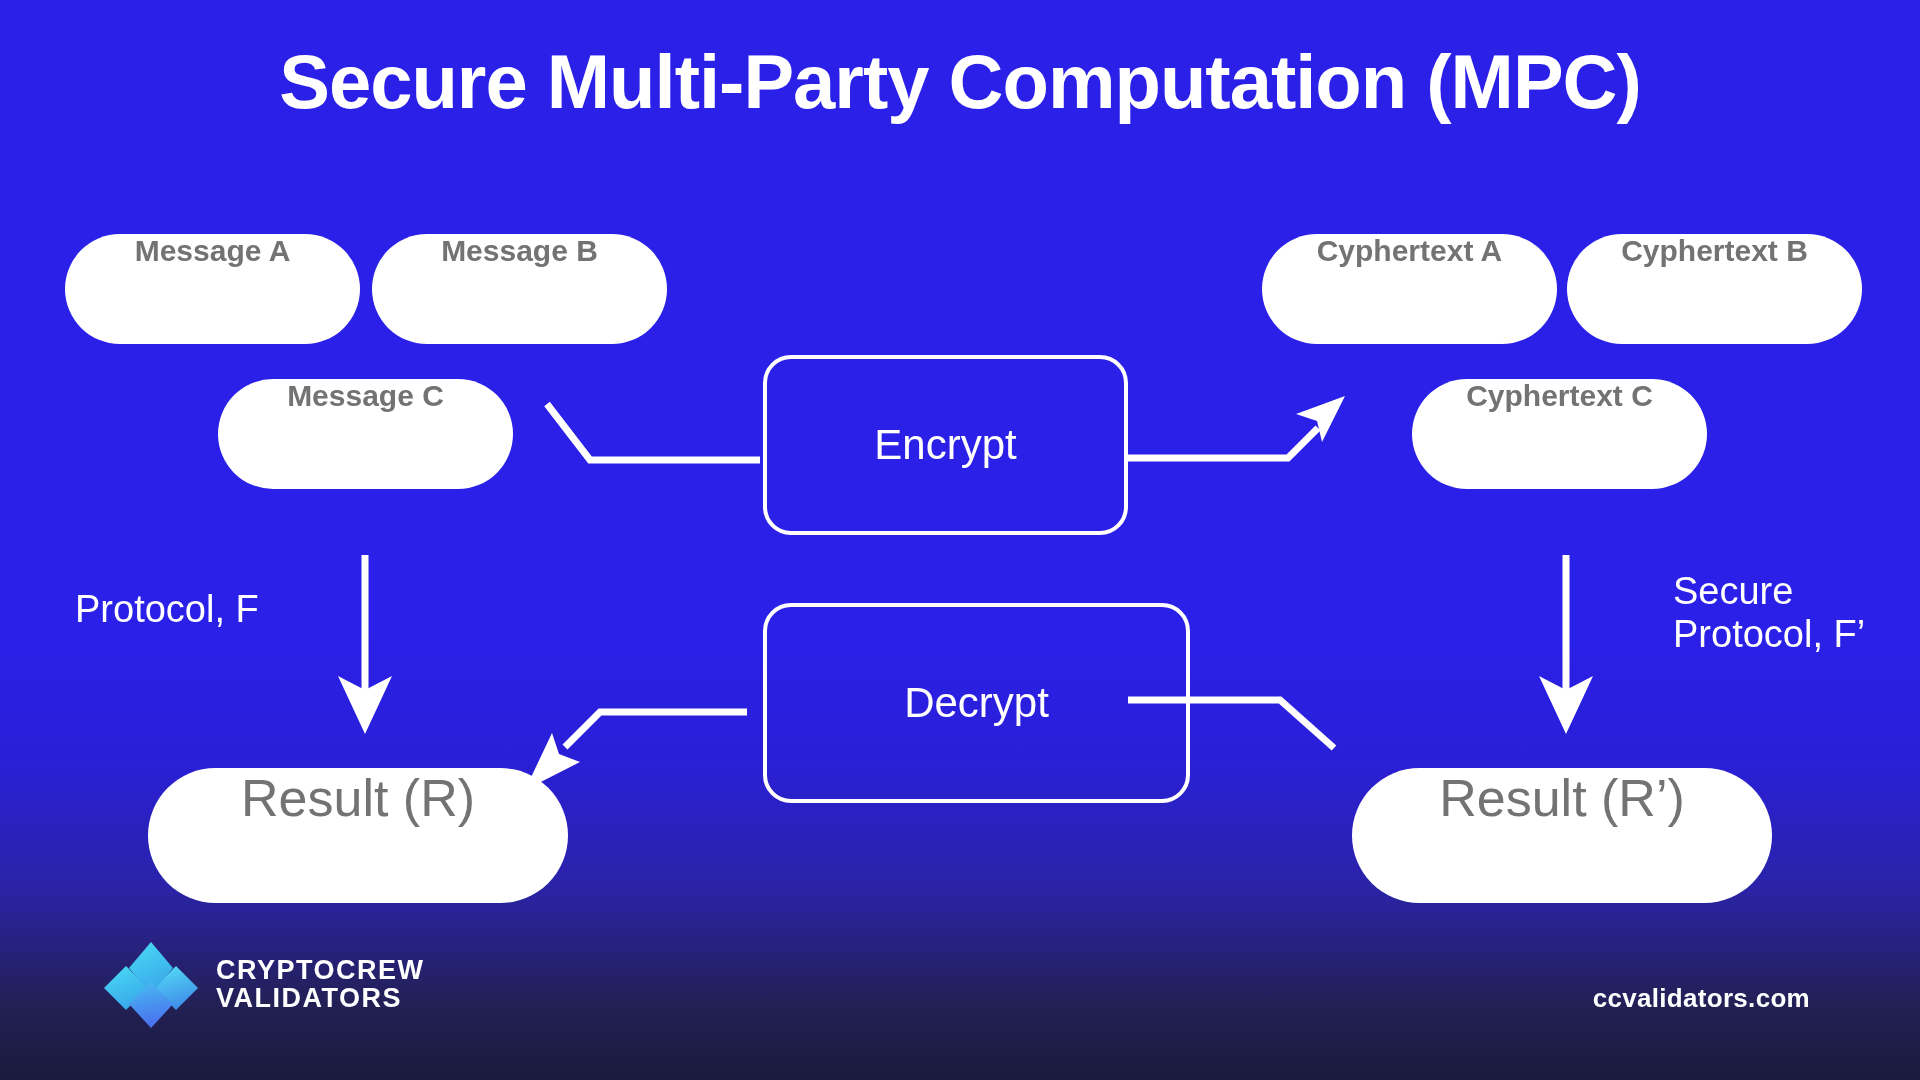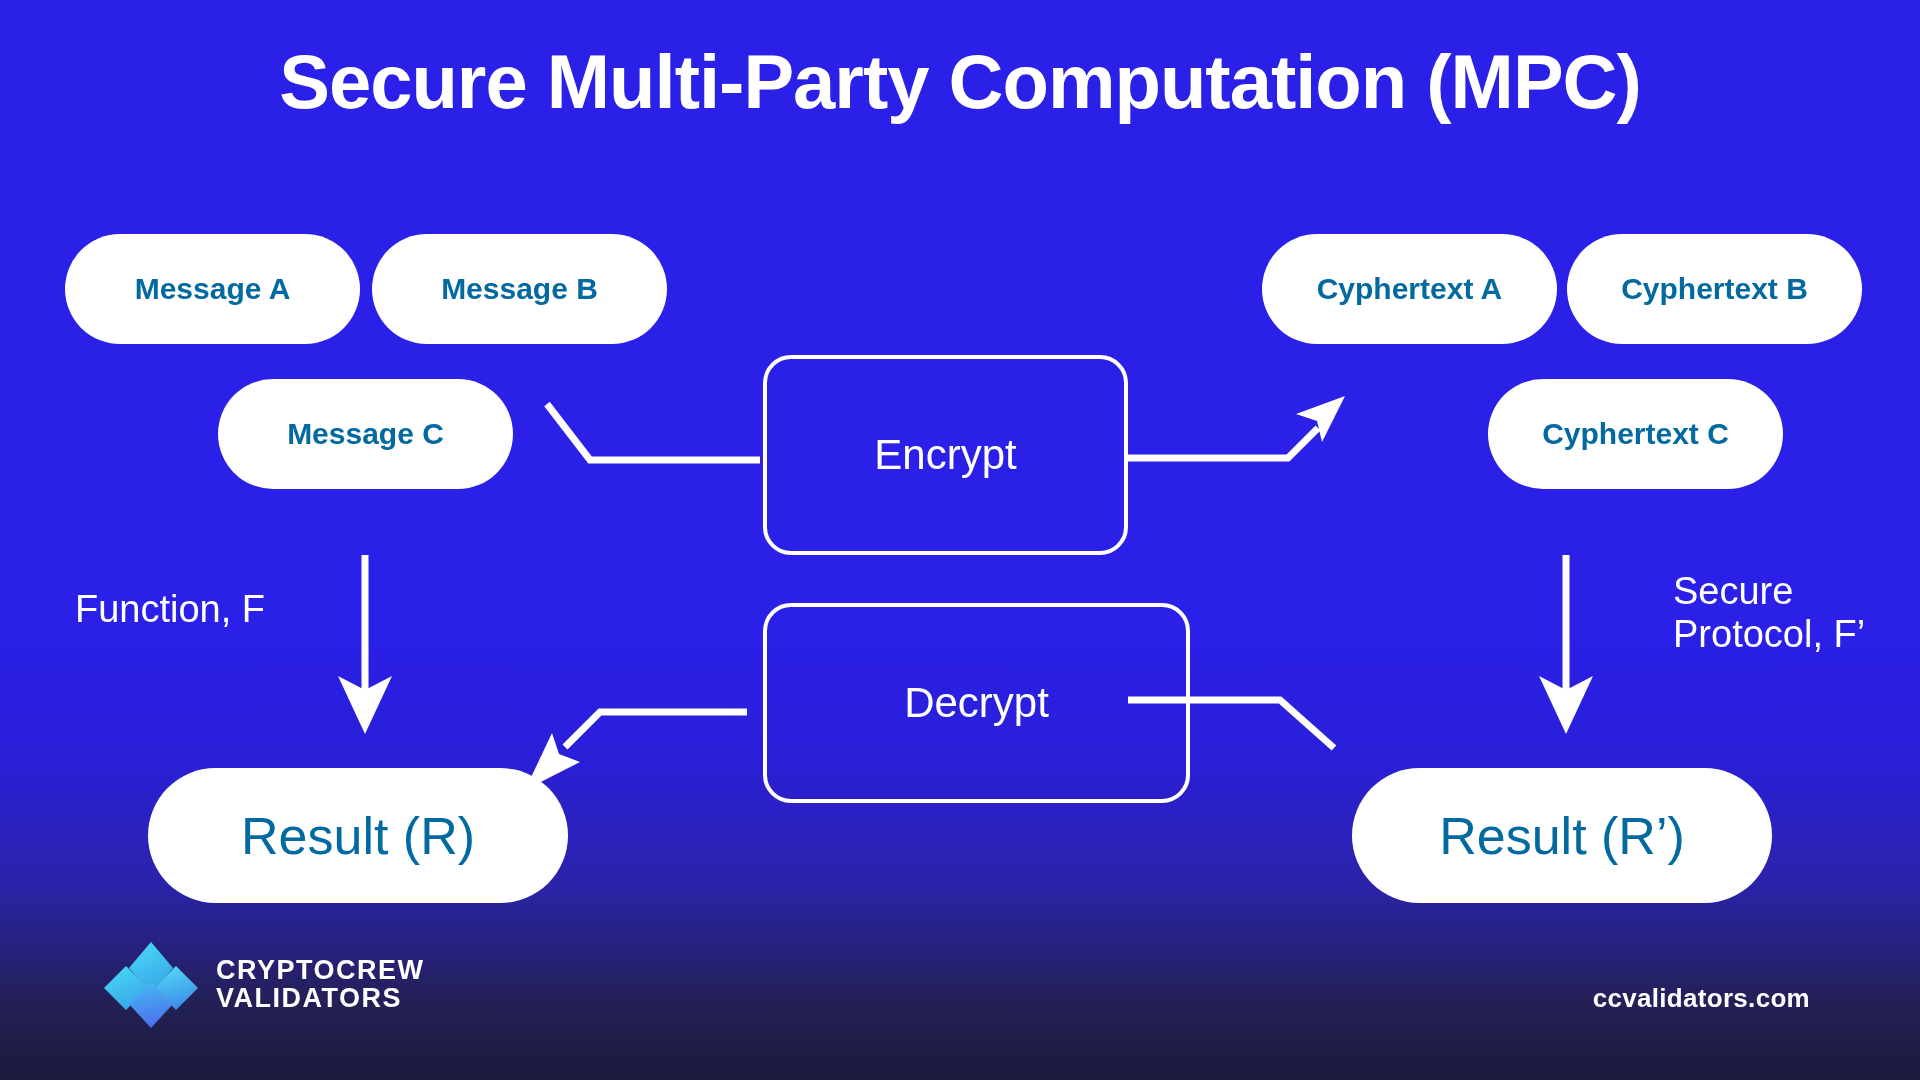--- a/index.html
+++ b/index.html
@@ -33,24 +33,23 @@
     font-size: 76px;
     font-weight: bold;
     letter-spacing: -1px;
     white-space: nowrap;
   }
 
   
   .pill {
     position: absolute;
     background: #ffffff;
-    color: #0369a1;
+    color: #737373;
     border-radius: 999px;
     display: flex;
-    align-items: center;
     justify-content: center;
     font-weight: bold;
     box-sizing: border-box;
     white-space: nowrap;
   }
   .pill.small { font-size: 30px; }
   .pill.result {
     font-size: 52px;
     font-weight: normal;
     letter-spacing: 0px;
@@ -158,33 +157,33 @@
   </div>
 
   <div class="pill small" style="left:1262px; top:234px; width:295px; height:110px;">
     <span>Cyphertext A</span>
   </div>
 
   <div class="pill small" style="left:1567px; top:234px; width:295px; height:110px;">
     <span>Cyphertext B</span>
   </div>
 
-  <div class="pill small" style="left:1488px; top:379px; width:295px; height:110px;">
+  <div class="pill small" style="left:1412px; top:379px; width:295px; height:110px;">
     <span>Cyphertext C</span>
   </div>
 
-  <div class="procbox" style="left:763px; top:355px; width:365px; height:200px;">
+  <div class="procbox" style="left:763px; top:355px; width:365px; height:180px;">
     <span>Encrypt</span>
   </div>
 
   <div class="procbox" style="left:763px; top:603px; width:427px; height:200px;">
     <span>Decrypt</span>
   </div>
 
-  <div class="flabel" style="left:75px; top:588px; width:300px;">Function, F</div>
+  <div class="flabel" style="left:75px; top:588px; width:300px;">Protocol, F</div>
 
   <div class="flabel" style="left:1673px; top:570px; width:300px;">Secure
 Protocol, F’</div>
 
   <div class="pill result" style="left:148px; top:768px; width:420px; height:135px;">
     <span>Result (R)</span>
   </div>
 
   <div class="pill result" style="left:1352px; top:768px; width:420px; height:135px;">
     <span>Result (R’)</span>

